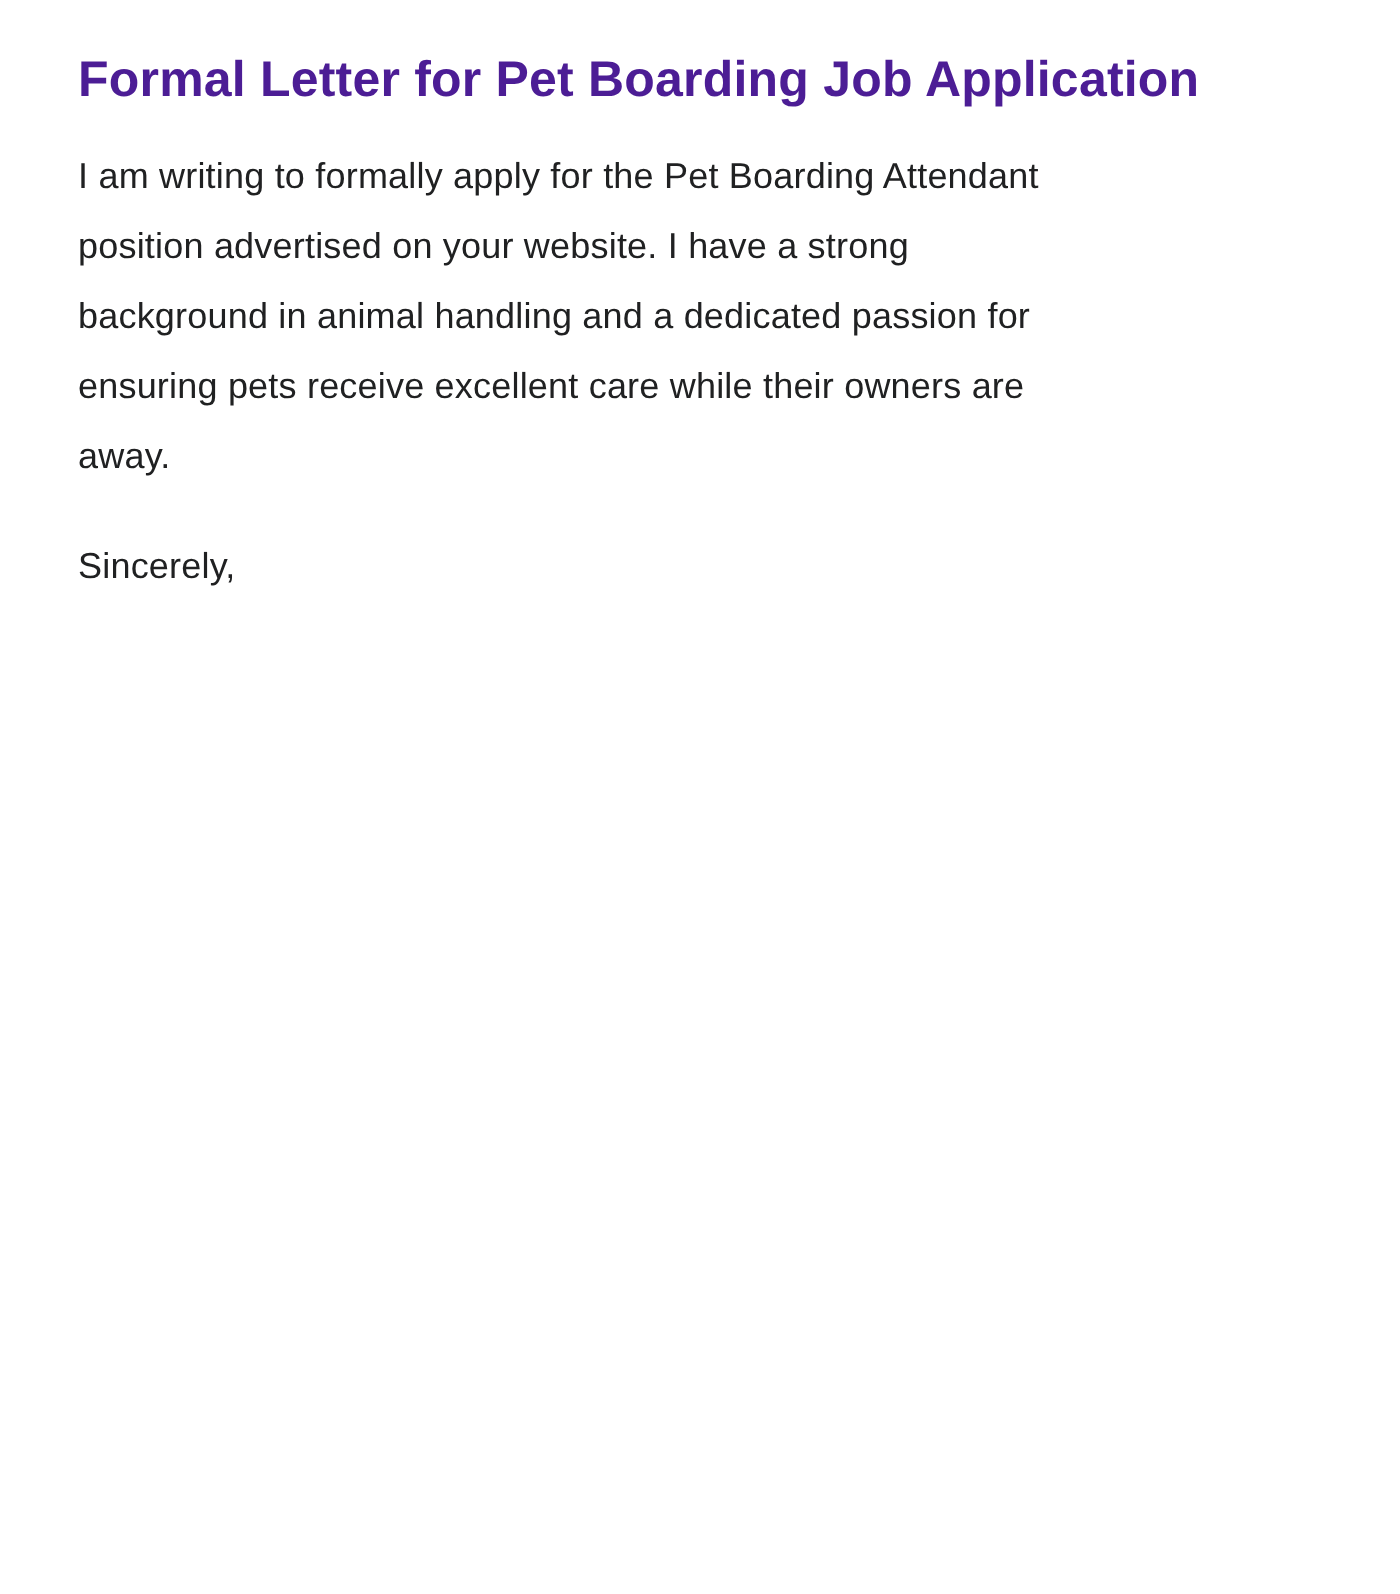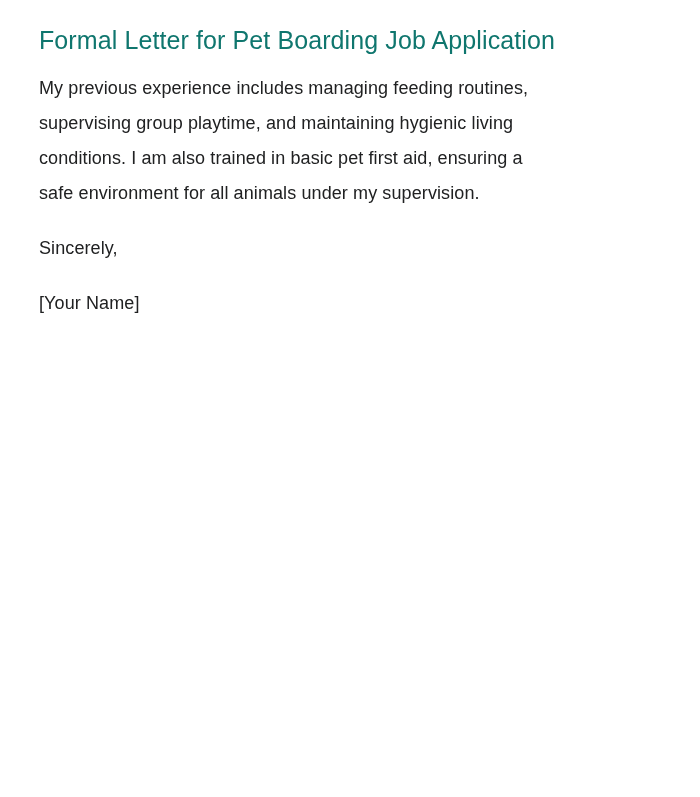--- a/index.html
+++ b/index.html
@@ -8,22 +8,22 @@
     width: 700px;
     min-height: 797px;
     background: #ffffff;
     padding: 24px 39px 40px 39px;
     font-family: "Liberation Sans", sans-serif;
     color: #202122;
   }
   h1.doc-title {
     font-size: 25px;
     line-height: 33px;
-    font-weight: 400;
-    color: #0f766e;
+    font-weight: 700;
+    color: #4c1d95;
     letter-spacing: 0.1px;
     margin: 0 0 14px 0;
   }
   p.doc-par {
     font-size: 18px;
     line-height: 35px;
     font-weight: 400;
     margin: 0 0 20px 0;
     white-space: pre-line; 
     letter-spacing: 0.1px;
@@ -31,23 +31,23 @@
   p.doc-par:last-child { margin-bottom: 0; }
 </style>
 </head>
 <body>
 
 <main class="page">
   <h1 class="doc-title">Formal Letter for Pet Boarding Job Application</h1>
 
 
 
+  <p class="doc-par">I am writing to formally apply for the Pet Boarding Attendant
+position advertised on your website. I have a strong
+background in animal handling and a dedicated passion for
+ensuring pets receive excellent care while their owners are
+away.</p>
 
-  <p class="doc-par">My previous experience includes managing feeding routines,
-supervising group playtime, and maintaining hygienic living
-conditions. I am also trained in basic pet first aid, ensuring a
-safe environment for all animals under my supervision.</p>
 
 
   <p class="doc-par">Sincerely,</p>
 
-  <p class="doc-par">[Your Name]</p>
 </main>
 
 </body></html>

